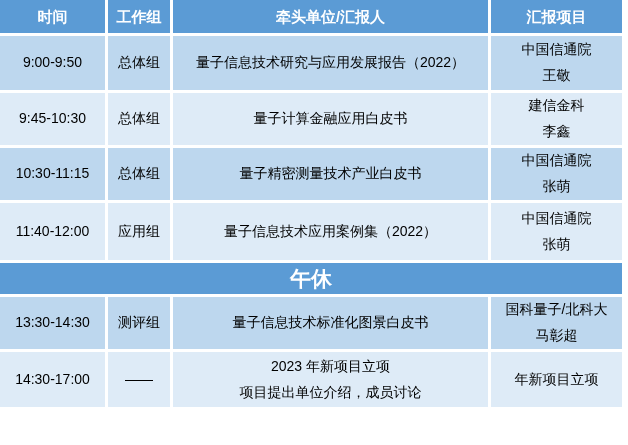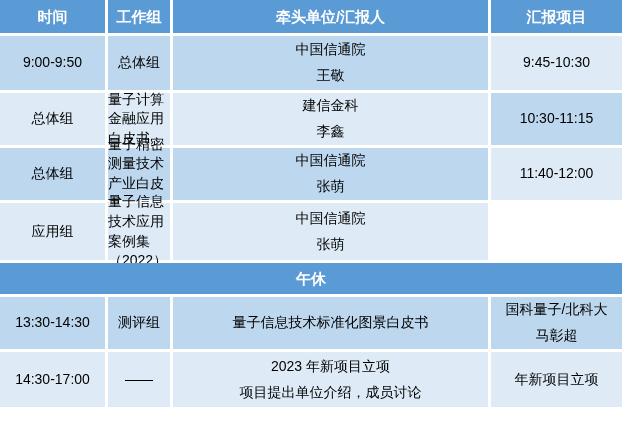--- a/index.html
+++ b/index.html
@@ -16,58 +16,59 @@
     display: grid;
     grid-template-columns: 105px 62px 315px 1fr;
     grid-template-rows: 33px 54px 52px 52px 57px 31px 52px 55px 1fr;
     gap: 3px;
     background: var(--grid-line, #ffffff);
   }
   .c {
     display: flex;
     align-items: center;
     justify-content: center;
-    text-align: left;
+    text-align: right;
     font-size: 14px;
     color: var(--body-text, #000000);
     line-height: 1.4;
   }
   .hdr {
     background: var(--header-blue, #5B9BD5);
     color: var(--header-text, #ffffff);
     font-weight: bold;
     font-size: 15px;
   }
   .light { background: var(--row-light, #BDD7EE); }
   .pale  { background: var(--row-pale, #DEEBF7); }
   .banner {
     grid-column: 1 / -1;
     background: var(--header-blue, #5B9BD5);
     color: var(--header-text, #ffffff);
     font-weight: bold;
-    font-size: 15px;
+    font-size: 21px;
   }
   .multiline {
     flex-direction: column;
     line-height: 1.85;
   }
   .ln:empty { display: none; }
 </style>
 </head>
 <body>
 
 <div class="tbl">
 
   <div class="c hdr">时间</div>
   <div class="c hdr">工作组</div>
   <div class="c hdr">牵头单位/汇报人</div>
   <div class="c hdr">汇报项目</div>
 
   <div class="c light">9:00-9:50</div>
   <div class="c light">总体组</div>
+  <div class="c light">量子信息技术研究与应用发展报告（2022）</div>
   <div class="c light multiline">
     <span class="ln">中国信通院</span>
     <span class="ln">王敬</span>
   </div>
 
   <div class="c pale">9:45-10:30</div>
   <div class="c pale">总体组</div>
   <div class="c pale">量子计算金融应用白皮书</div>
   <div class="c pale multiline">
     <span class="ln">建信金科</span>

